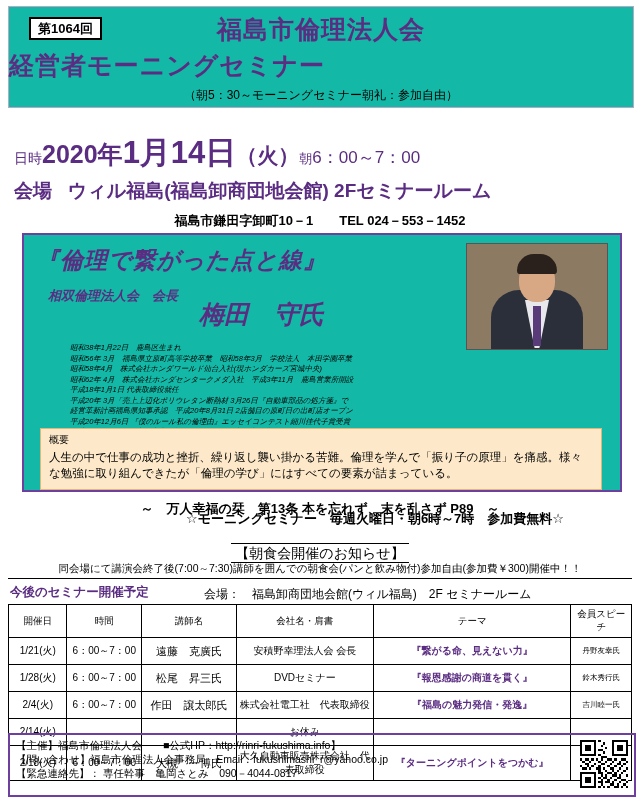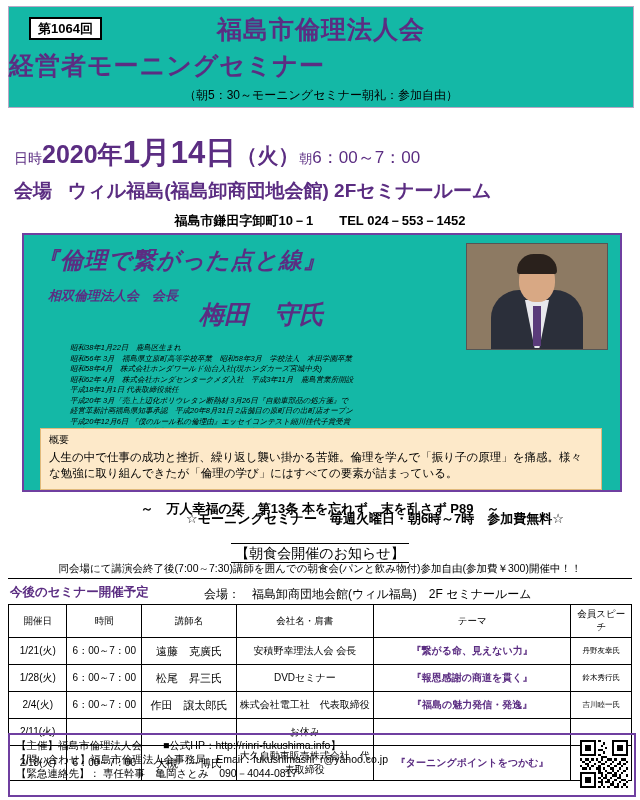--- a/index.html
+++ b/index.html
@@ -222,21 +222,21 @@
       </tr>
       <tr>
         <td>2/4(火)</td>
         <td>6：00～7：00</td>
         <td class="name">作田　譲太郎氏</td>
         <td>株式会社電工社　代表取締役</td>
         <td class="theme">『福島の魅力発信・発逸』</td>
         <td class="spk">吉川睦一氏</td>
       </tr>
       <tr>
-        <td>2/11(火)</td>
+        <td>2/14(火)</td>
         <td></td>
         <td class="name"></td>
         <td class="rest">お休み</td>
         <td class="theme"></td>
         <td class="spk"></td>
       </tr>
       <tr>
         <td>2/18(火)</td>
         <td>6：00～7：00</td>
         <td class="name">大槻　一博氏</td>

